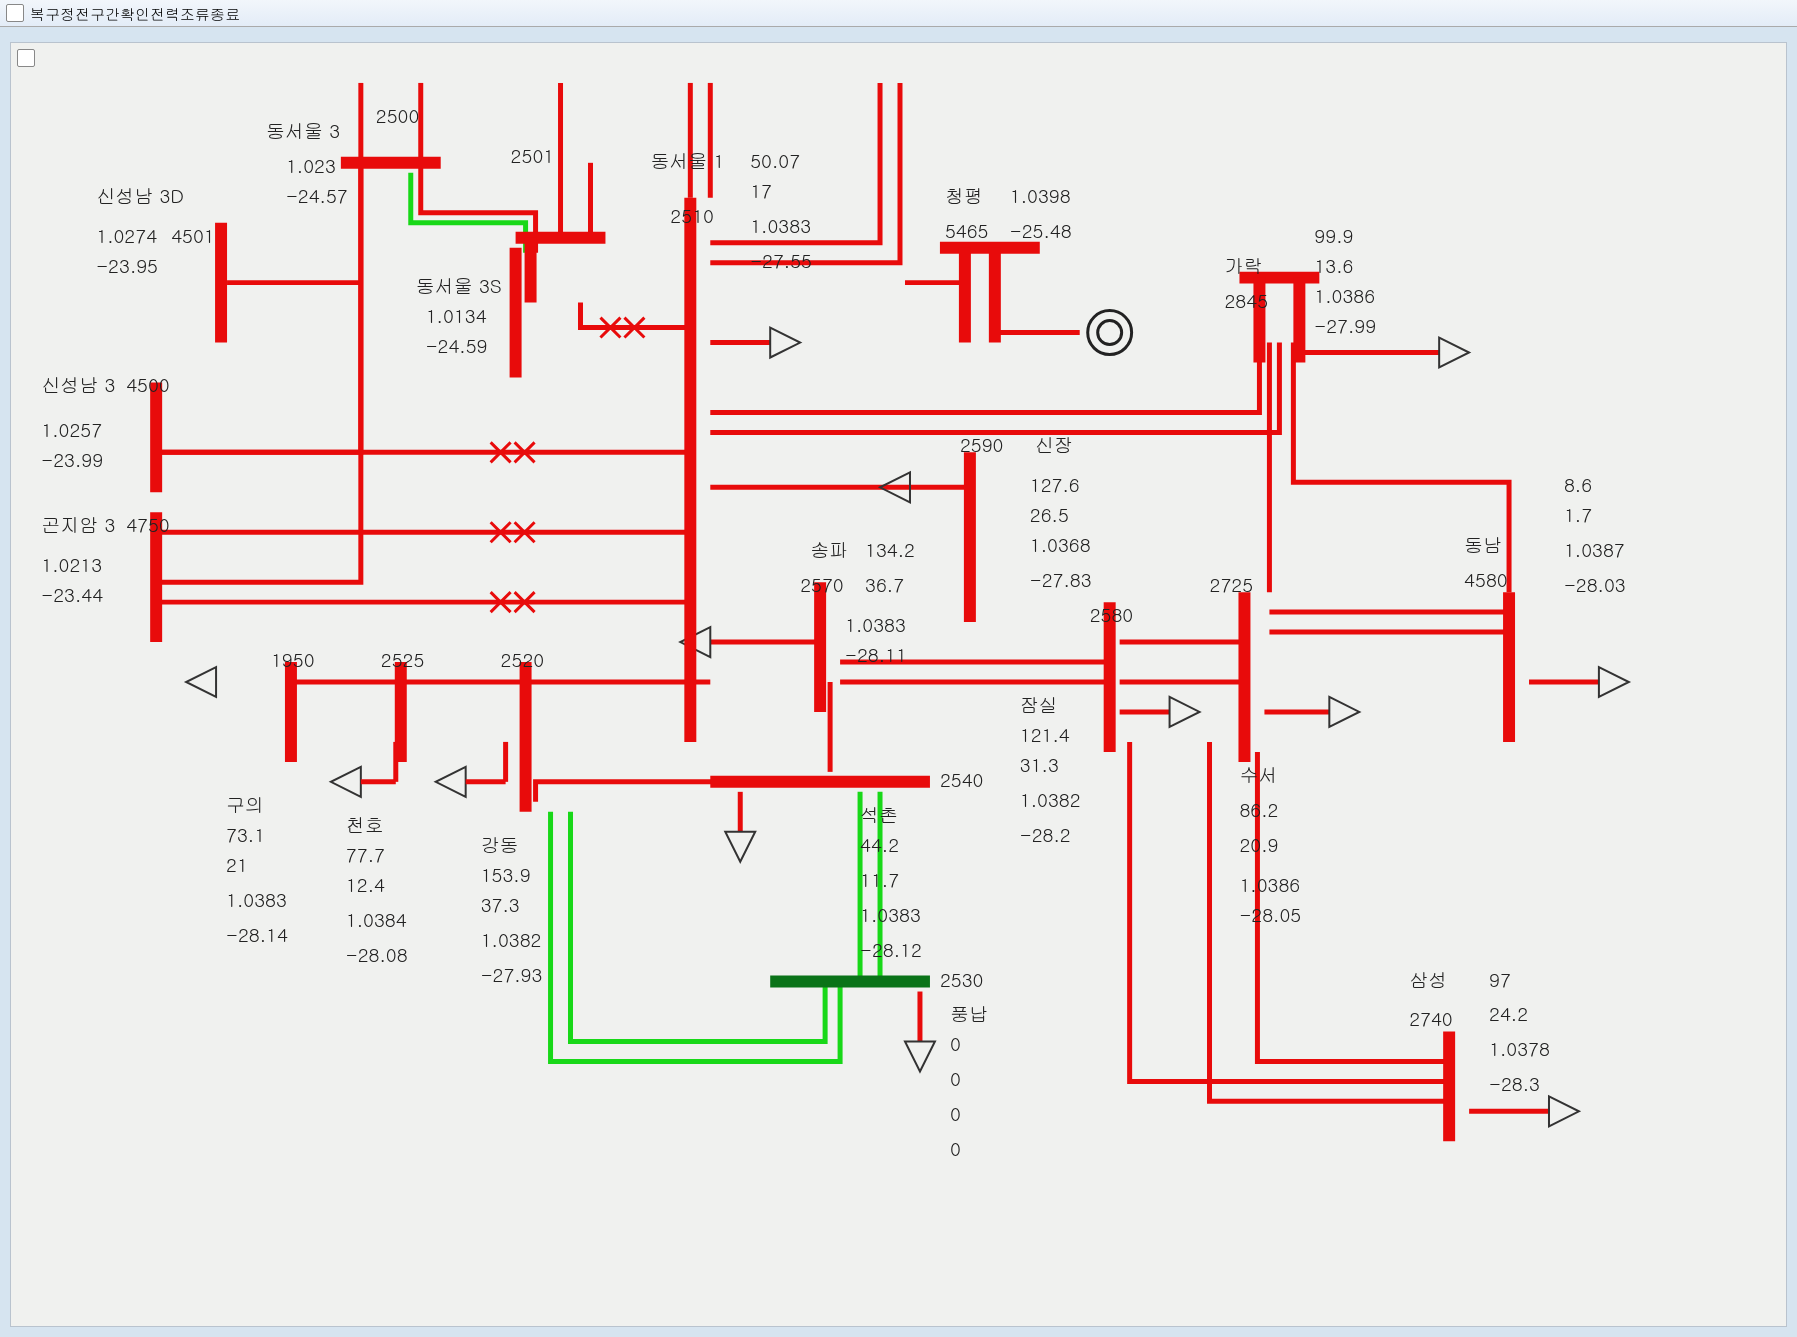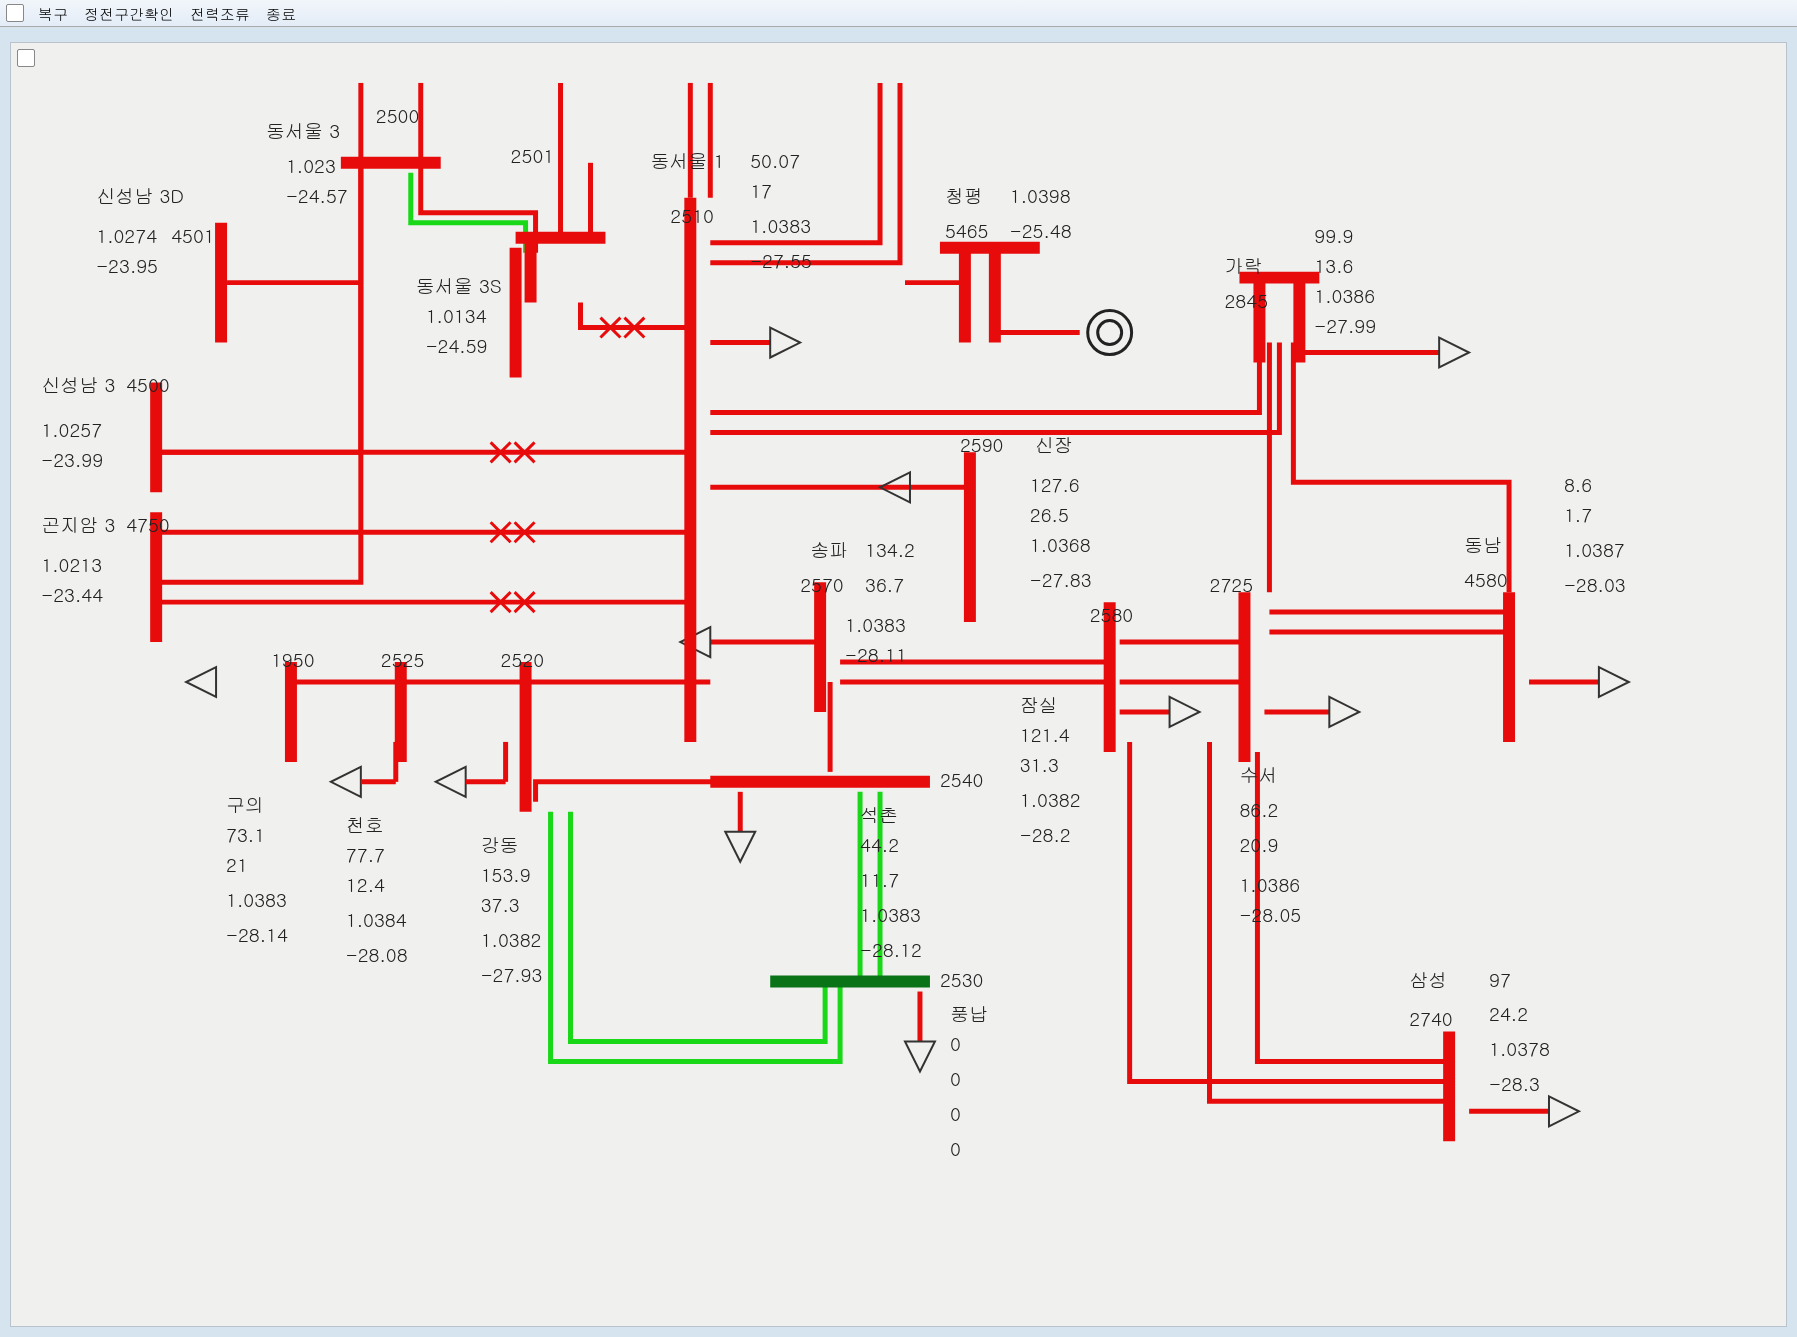--- a/index.html
+++ b/index.html
@@ -1,18 +1,18 @@
 <!DOCTYPE html>
 <html><head>
 <meta charset="utf-8">
 <style>
 html,body{margin:0;padding:0;width:1797px;height:1337px;font-family:"Malgun Gothic","굴림",Gulim,sans-serif;background:#d6e4f0;overflow:hidden}
 .menubar{height:26px;background:linear-gradient(#f2f6fb,#e3ecf7);border-bottom:1px solid #aaa;display:flex;align-items:center;padding:0 6px;font-size:15px}
 .menubar .icon{width:16px;height:16px;margin-right:6px;background:#fff;border:1px solid #888;border-radius:2px}
-.menubar .mitem{margin:0 8px;cursor:default}
+.menubar .mitem{margin:0 0;cursor:default}
 .canvas{position:absolute;left:10px;top:42px;right:10px;bottom:10px;background:#f0f1ef;border:1px solid #b9c3ce}
 .canvas .icon{position:absolute;left:6px;top:6px;width:16px;height:16px;background:#fff;border:1px solid #888;border-radius:2px}
 text{font-size:19px;fill:#222}
 .bus-r{stroke:#e80b0b;stroke-width:12}
 .bus-g{stroke:#0a7318;stroke-width:12}
 .line-r{stroke:#e80b0b;stroke-width:5;fill:none}
 .line-g{stroke:#18d818;stroke-width:5;fill:none}
 .xsym{stroke:#e80b0b;stroke-width:3;fill:none}
 .arrow{stroke:#333;stroke-width:2;fill:none}
 .gen{stroke:#222;stroke-width:3;fill:none}

